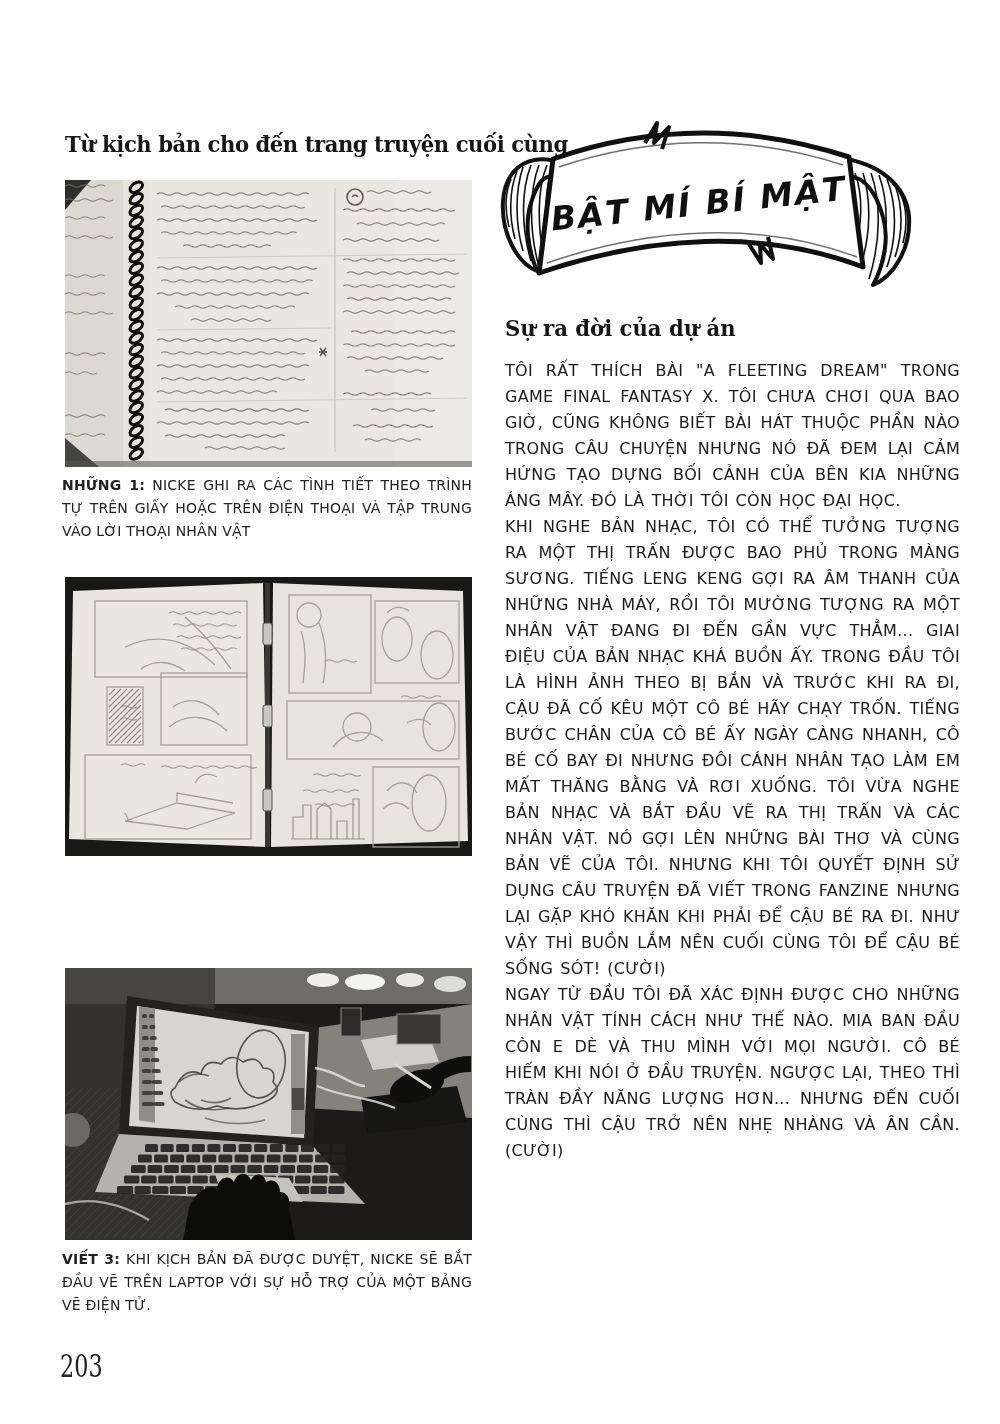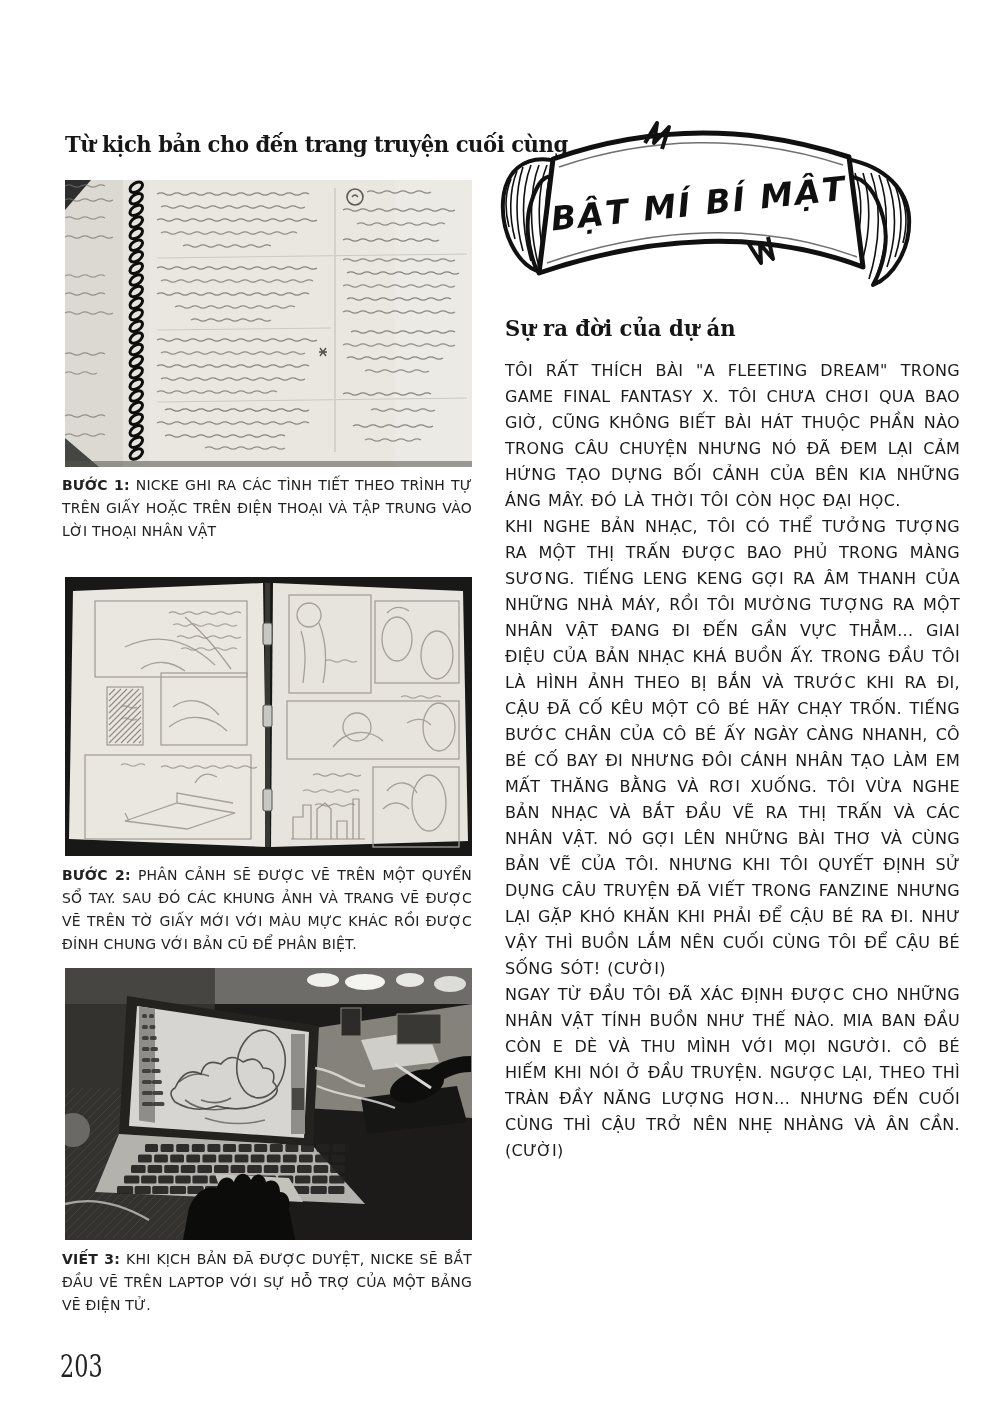--- a/index.html
+++ b/index.html
@@ -141,21 +141,21 @@
           <path d="M282 178 q4 -2.2 8 0 t8 0 t8 0 t8 0 t8 0 t8 0 t8 0 t8 0 t8 0 t8 0 t8 0 t8 0" stroke="#6f6a63" fill="none" stroke-width="1.4" opacity="0.8"></path>
           <path d="M300 191 q4 -2.2 8 0 t8 0 t8 0 t8 0 t8 0 t8 0 t8 0 t8 0" stroke="#6f6a63" fill="none" stroke-width="1.4" opacity="0.7"></path>
           <path d="M278 214 q4 -2.2 8 0 t8 0 t8 0 t8 0 t8 0 t8 0 t8 0 t8 0 t8 0 t8 0 t8 0" stroke="#6f6a63" fill="none" stroke-width="1.4" opacity="0.8"></path>
           <path d="M306 230 q4 -2.2 8 0 t8 0 t8 0 t8 0 t8 0 t8 0 t8 0 t8 0" stroke="#6f6a63" fill="none" stroke-width="1.4" opacity="0.75"></path>
           <path d="M288 246 q4 -2.2 8 0 t8 0 t8 0 t8 0 t8 0 t8 0 t8 0 t8 0 t8 0 t8 0" stroke="#6f6a63" fill="none" stroke-width="1.4" opacity="0.8"></path>
           <path d="M300 260 q4 -2.2 8 0 t8 0 t8 0 t8 0 t8 0 t8 0 t8 0" stroke="#6f6a63" fill="none" stroke-width="1.4" opacity="0.7"></path>
         </g>
     </svg>
   </figure>
   <figcaption class="caption cap-1">
-    <b>BƯỚC 1:</b><span> NICKE GHI RA CÁC TÌNH TIẾT THEO TRÌNH TỰ TRÊN GIẤY HOẶC TRÊN ĐIỆN THOẠI VÀ TẬP TRUNG VÀO LỜI THOẠI NHÂN VẬT</span>
+    <b>NHỮNG 1:</b><span> NICKE GHI RA CÁC TÌNH TIẾT THEO TRÌNH TỰ TRÊN GIẤY HOẶC TRÊN ĐIỆN THOẠI VÀ TẬP TRUNG VÀO LỜI THOẠI NHÂN VẬT</span>
   </figcaption>
 
   <figure class="photo-2">
     <svg class="photo" width="407" height="279" viewBox="0 0 407 279">
       <rect x="0" y="0" width="407" height="279" fill="#181816"></rect>
       <polygon points="8,14 198,6 202,270 4,262" fill="#eae7e1"></polygon>
       <polygon points="208,6 398,14 403,264 206,270" fill="#e7e4de"></polygon>
       <rect x="200" y="6" width="5" height="264" fill="#3a3833"></rect>
       <g>
         <rect x="198" y="46" width="9" height="22" rx="2" fill="#c9c7c2" stroke="#55534e" stroke-width="1"></rect>
@@ -223,23 +223,20 @@
       </g>
       <g>
           <path d="M248 198 q4 -2.2 8 0 t8 0 t8 0 t8 0 t8 0 t8 0" stroke="#908b83" fill="none" stroke-width="1.4" opacity="0.8"></path>
           <path d="M238 214 q4 -2.2 8 0 t8 0 t8 0 t8 0 t8 0 t8 0 t8 0" stroke="#908b83" fill="none" stroke-width="1.4" opacity="0.7"></path>
           <path d="M250 228 q4 -2.2 8 0 t8 0 t8 0 t8 0 t8 0" stroke="#908b83" fill="none" stroke-width="1.4" opacity="0.75"></path>
           <path d="M260 84 q4 -2.2 8 0 t8 0 t8 0 t8 0" stroke="#908b83" fill="none" stroke-width="1.4" opacity="0.7"></path>
           <path d="M336 120 q4 -2.2 8 0 t8 0 t8 0 t8 0 t8 0" stroke="#908b83" fill="none" stroke-width="1.4" opacity="0.7"></path>
         </g>
     </svg>
   </figure>
-  <figcaption class="caption cap-2">
-    <b>BƯỚC 2:</b><span> PHÂN CẢNH SẼ ĐƯỢC VẼ TRÊN MỘT QUYỂN SỔ TAY. SAU ĐÓ CÁC KHUNG ẢNH VÀ TRANG VẼ ĐƯỢC VẼ TRÊN TỜ GIẤY MỚI VỚI MÀU MỰC KHÁC RỒI ĐƯỢC ĐÍNH CHUNG VỚI BẢN CŨ ĐỂ PHÂN BIỆT.</span>
-  </figcaption>
 
   <figure class="photo-3">
     <svg class="photo" width="407" height="272" viewBox="0 0 407 272">
       <rect x="0" y="0" width="407" height="272" fill="#1c1b1a"></rect>
       <rect x="0" y="0" width="407" height="36" fill="#6e6c68"></rect>
       <rect x="0" y="0" width="150" height="36" fill="#474542"></rect>
       <g>
         <ellipse cx="258" cy="12" rx="16" ry="7" fill="#efefec"></ellipse>
         <ellipse cx="300" cy="14" rx="20" ry="8" fill="#f4f4f1"></ellipse>
         <ellipse cx="345" cy="12" rx="14" ry="7" fill="#e8e8e4"></ellipse>
@@ -440,17 +437,17 @@
       <path d="M252,126 l14,22 l-1,-19 l13,15 l-5,-22" fill="none" stroke="#111" stroke-width="4" stroke-linejoin="round"></path>
       <text class="banner-text" x="205" y="100" text-anchor="middle" transform="rotate(-6 205 100)">BẬT MÍ BÍ MẬT</text>
     </svg>
   </div>
 
   <div class="r-heading">Sự ra đời của dự án</div>
 
   <div class="body-text">
     <p>TÔI RẤT THÍCH BÀI "A FLEETING DREAM" TRONG GAME FINAL FANTASY X. TÔI CHƯA CHƠI QUA BAO GIỜ, CŨNG KHÔNG BIẾT BÀI HÁT THUỘC PHẦN NÀO TRONG CÂU CHUYỆN NHƯNG NÓ ĐÃ ĐEM LẠI CẢM HỨNG TẠO DỰNG BỐI CẢNH CỦA BÊN KIA NHỮNG ÁNG MÂY. ĐÓ LÀ THỜI TÔI CÒN HỌC ĐẠI HỌC.</p>
     <p>KHI NGHE BẢN NHẠC, TÔI CÓ THỂ TƯỞNG TƯỢNG RA MỘT THỊ TRẤN ĐƯỢC BAO PHỦ TRONG MÀNG SƯƠNG. TIẾNG LENG KENG GỢI RA ÂM THANH CỦA NHỮNG NHÀ MÁY, RỒI TÔI MƯỜNG TƯỢNG RA MỘT NHÂN VẬT ĐANG ĐI ĐẾN GẦN VỰC THẲM... GIAI ĐIỆU CỦA BẢN NHẠC KHÁ BUỒN ẤY. TRONG ĐẦU TÔI LÀ HÌNH ẢNH THEO BỊ BẮN VÀ TRƯỚC KHI RA ĐI, CẬU ĐÃ CỐ KÊU MỘT CÔ BÉ HÃY CHẠY TRỐN. TIẾNG BƯỚC CHÂN CỦA CÔ BÉ ẤY NGÀY CÀNG NHANH, CÔ BÉ CỐ BAY ĐI NHƯNG ĐÔI CÁNH NHÂN TẠO LÀM EM MẤT THĂNG BẰNG VÀ RƠI XUỐNG. TÔI VỪA NGHE BẢN NHẠC VÀ BẮT ĐẦU VẼ RA THỊ TRẤN VÀ CÁC NHÂN VẬT. NÓ GỢI LÊN NHỮNG BÀI THƠ VÀ CÙNG BẢN VẼ CỦA TÔI. NHƯNG KHI TÔI QUYẾT ĐỊNH SỬ DỤNG CÂU TRUYỆN ĐÃ VIẾT TRONG FANZINE NHƯNG LẠI GẶP KHÓ KHĂN KHI PHẢI ĐỂ CẬU BÉ RA ĐI. NHƯ VẬY THÌ BUỒN LẮM NÊN CUỐI CÙNG TÔI ĐỂ CẬU BÉ SỐNG SÓT! (CƯỜI)</p>
-    <p>NGAY TỪ ĐẦU TÔI ĐÃ XÁC ĐỊNH ĐƯỢC CHO NHỮNG NHÂN VẬT TÍNH BUỒN NHƯ THẾ NÀO. MIA BAN ĐẦU CÒN E DÈ VÀ THU MÌNH VỚI MỌI NGƯỜI. CÔ BÉ HIẾM KHI NÓI Ở ĐẦU TRUYỆN. NGƯỢC LẠI, THEO THÌ TRÀN ĐẦY NĂNG LƯỢNG HƠN... NHƯNG ĐẾN CUỐI CÙNG THÌ CẬU TRỞ NÊN NHẸ NHÀNG VÀ ÂN CẦN. (CƯỜI)</p>
+    <p>NGAY TỪ ĐẦU TÔI ĐÃ XÁC ĐỊNH ĐƯỢC CHO NHỮNG NHÂN VẬT TÍNH CÁCH NHƯ THẾ NÀO. MIA BAN ĐẦU CÒN E DÈ VÀ THU MÌNH VỚI MỌI NGƯỜI. CÔ BÉ HIẾM KHI NÓI Ở ĐẦU TRUYỆN. NGƯỢC LẠI, THEO THÌ TRÀN ĐẦY NĂNG LƯỢNG HƠN... NHƯNG ĐẾN CUỐI CÙNG THÌ CẬU TRỞ NÊN NHẸ NHÀNG VÀ ÂN CẦN. (CƯỜI)</p>
   </div>
 
   <div class="page-number">203</div>
 </div>
 
 </body></html>

